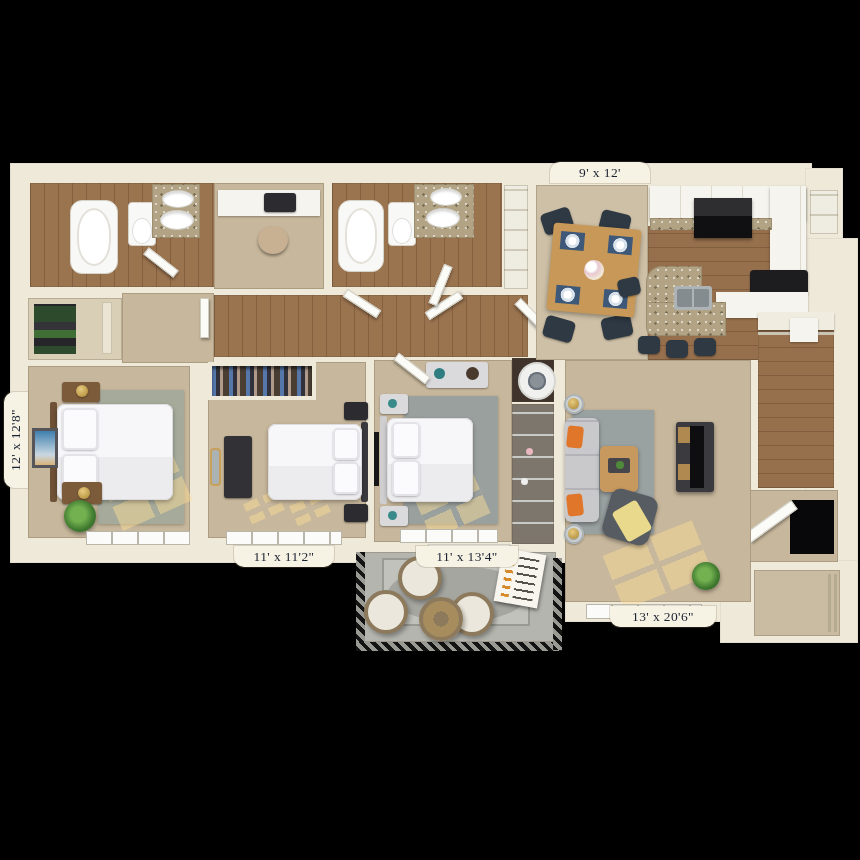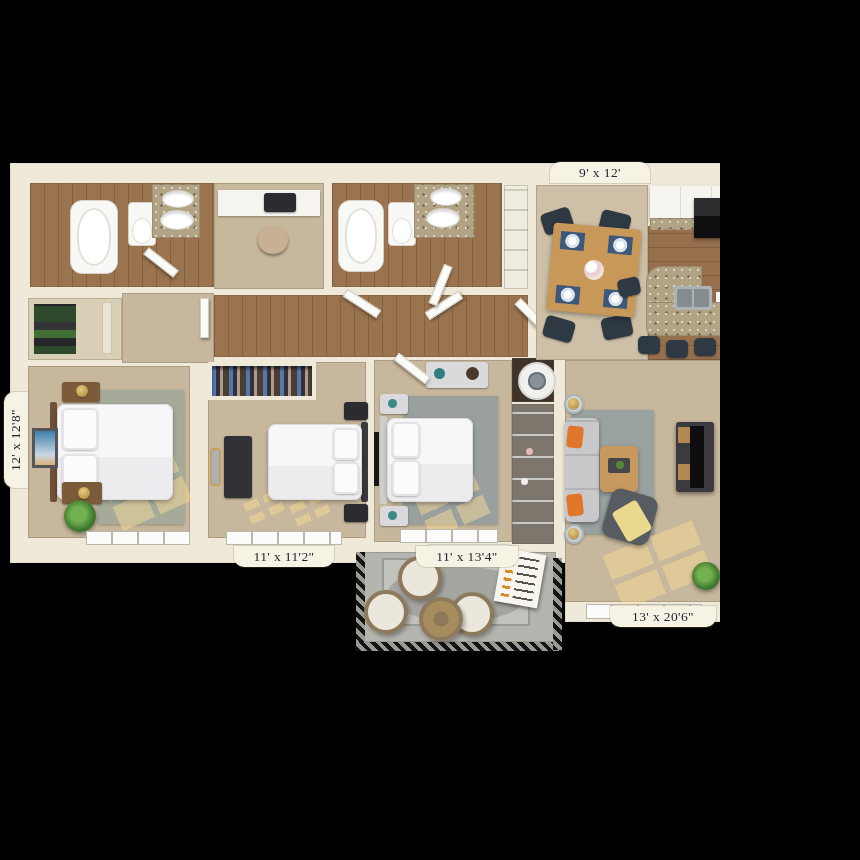--- a/index.html
+++ b/index.html
@@ -1,16 +1,16 @@
 <!DOCTYPE html>
 <html><head>
 <meta charset="utf-8">
 <style>
   html,body{margin:0;padding:0;background:#000;}
-  #stage{position:relative;width:720px;height:860px;background:#000;overflow:hidden;
+  #stage{position:relative;width:860px;height:860px;background:#000;overflow:hidden;
          font-family:"Liberation Serif","DejaVu Serif",serif;}
   .abs{position:absolute;}
   .plate{position:absolute;background:#efe9da;box-shadow:inset 0 0 0 1px rgba(0,0,0,.05);}
   .floor{position:absolute;box-shadow:inset 0 0 0 1px rgba(90,75,50,.25);}
   .carpet{background:#c7b79c;}
   .carpet2{background:#cec0a6;}
   .wood{background-color:#9a734f;background-image:repeating-linear-gradient(90deg,rgba(55,30,10,.22) 0 1px,transparent 1px 14px);}
   .woodv{background-color:#96704d;background-image:repeating-linear-gradient(0deg,rgba(55,30,10,.22) 0 1px,transparent 1px 14px);}
   .granite{background-color:#b1a384;background-image:radial-gradient(rgba(255,255,255,.55) 1px,transparent 1.5px),radial-gradient(rgba(70,60,40,.5) 1px,transparent 1.5px);background-size:8px 8px,11px 11px;background-position:0 0,4px 5px;}
   .white-counter{background:#f5f4ee;box-shadow:0 1px 2px rgba(0,0,0,.3);}

